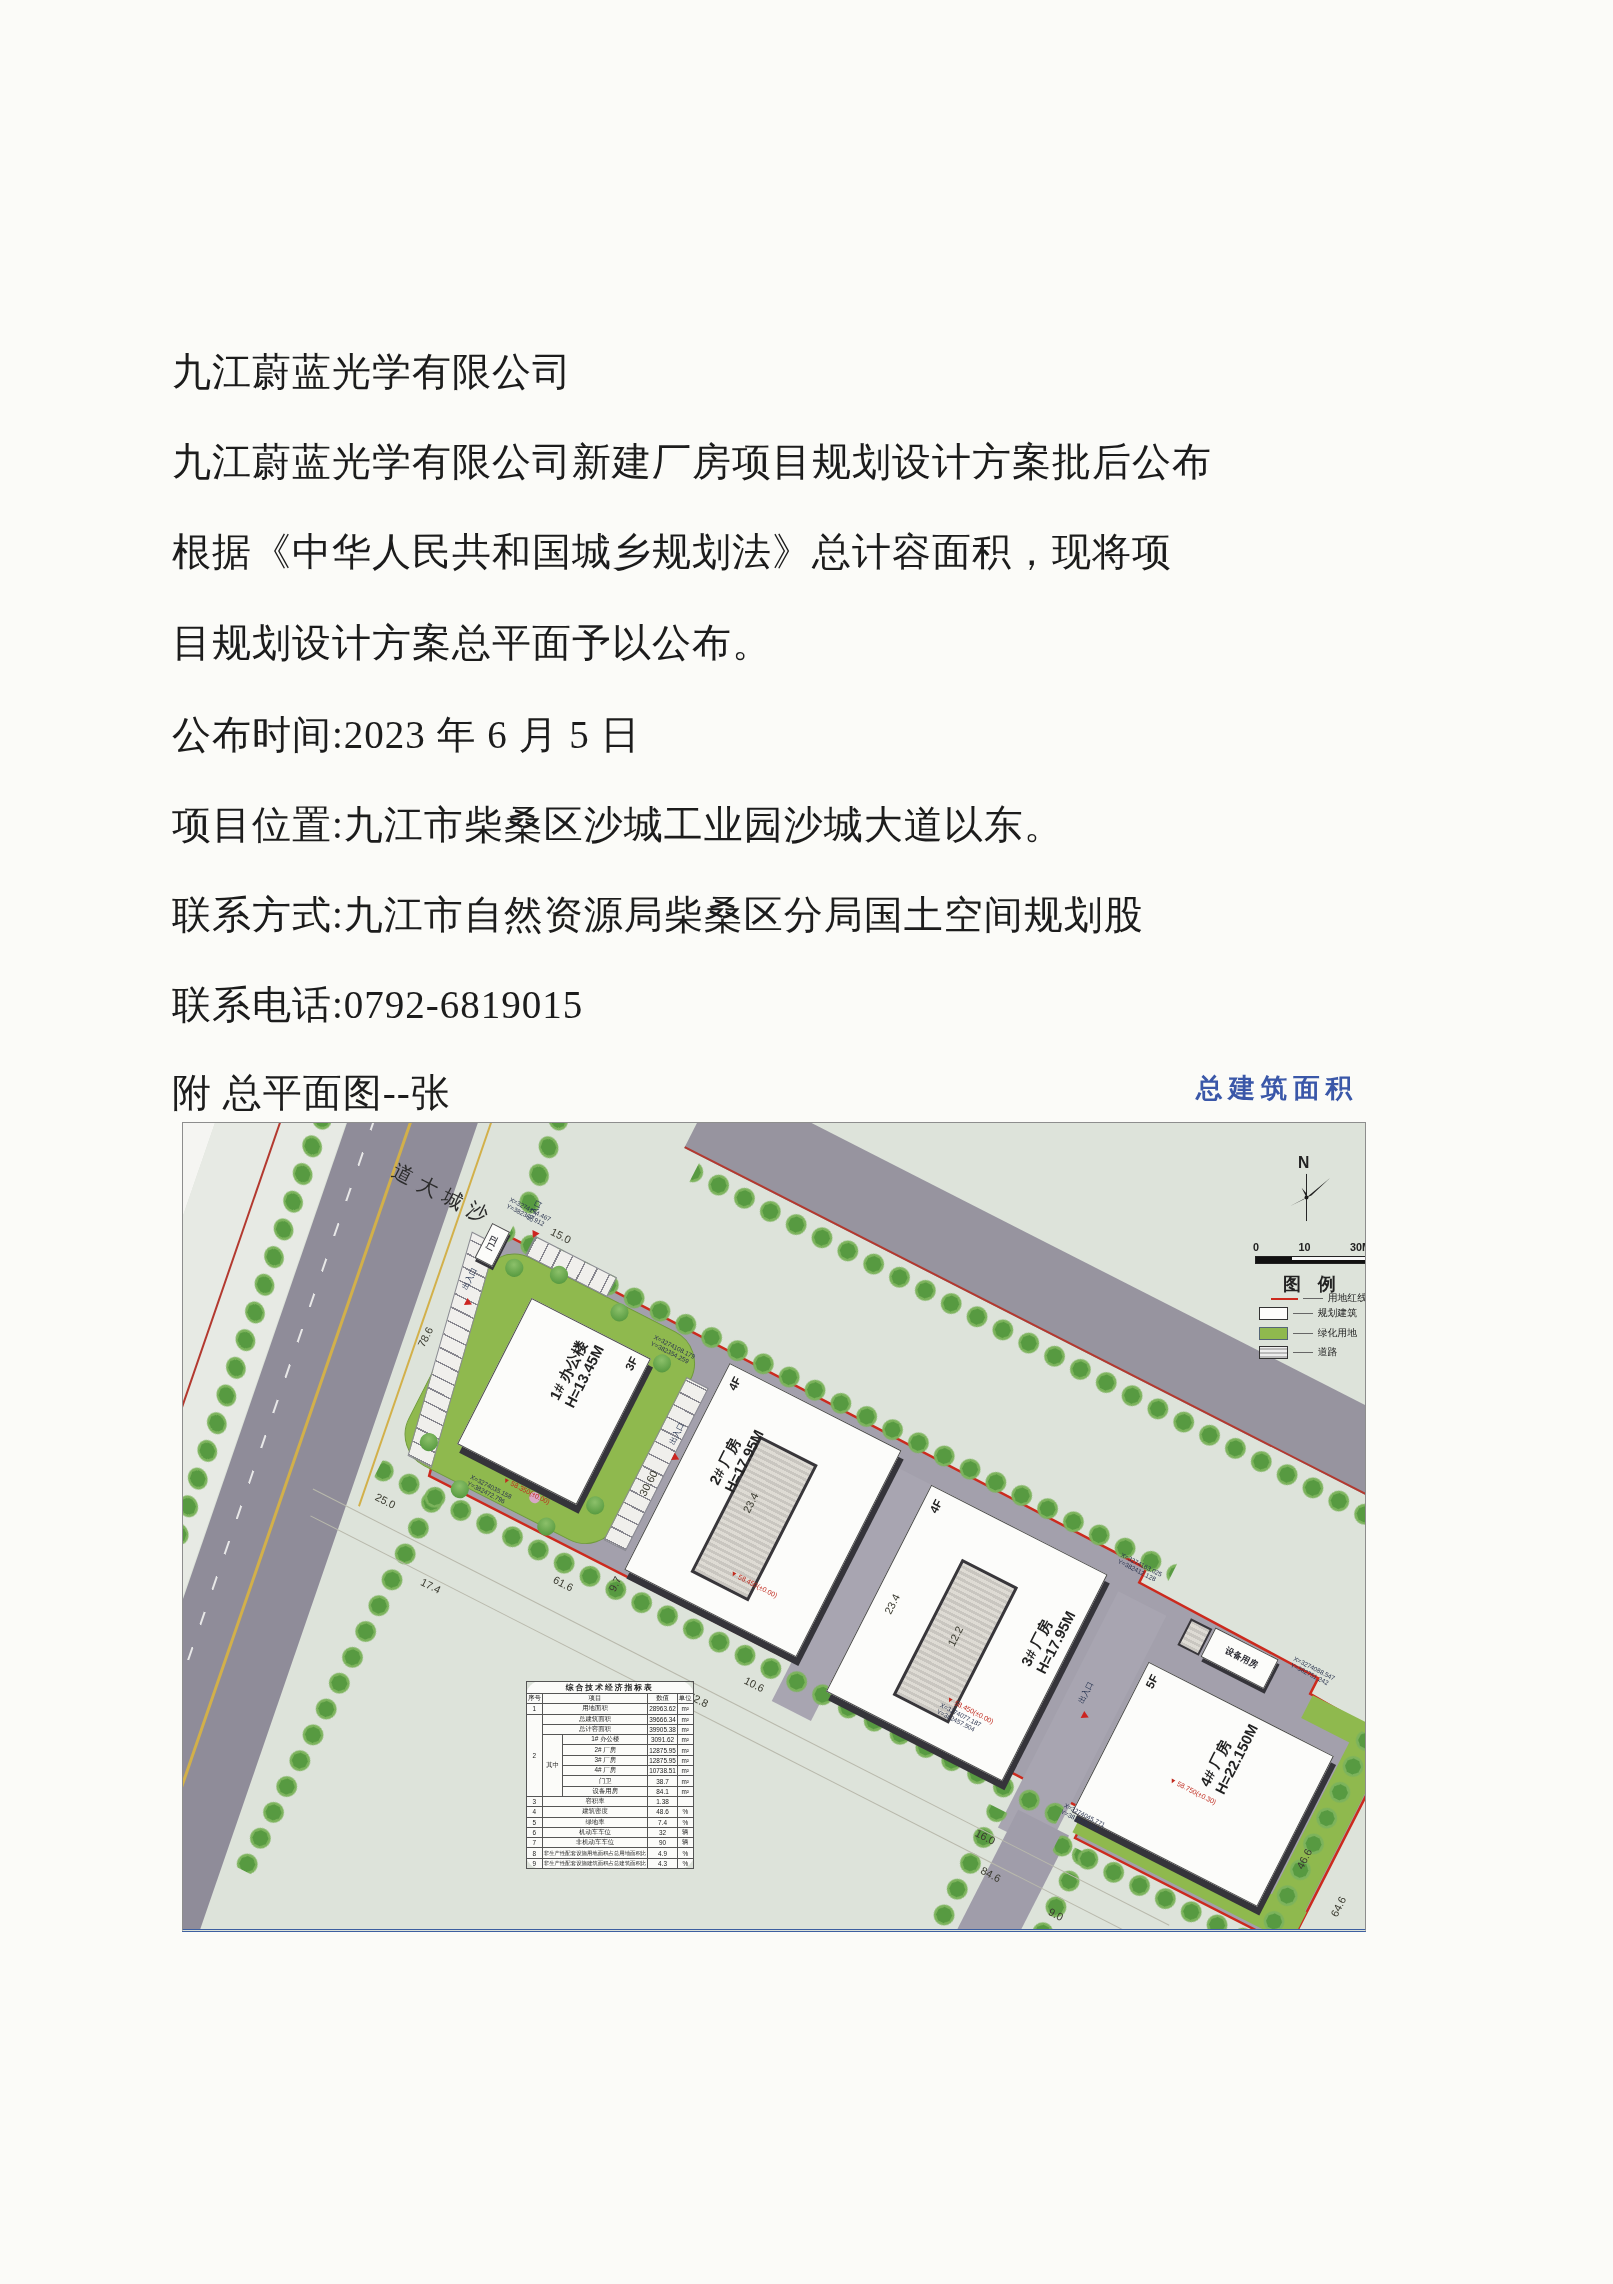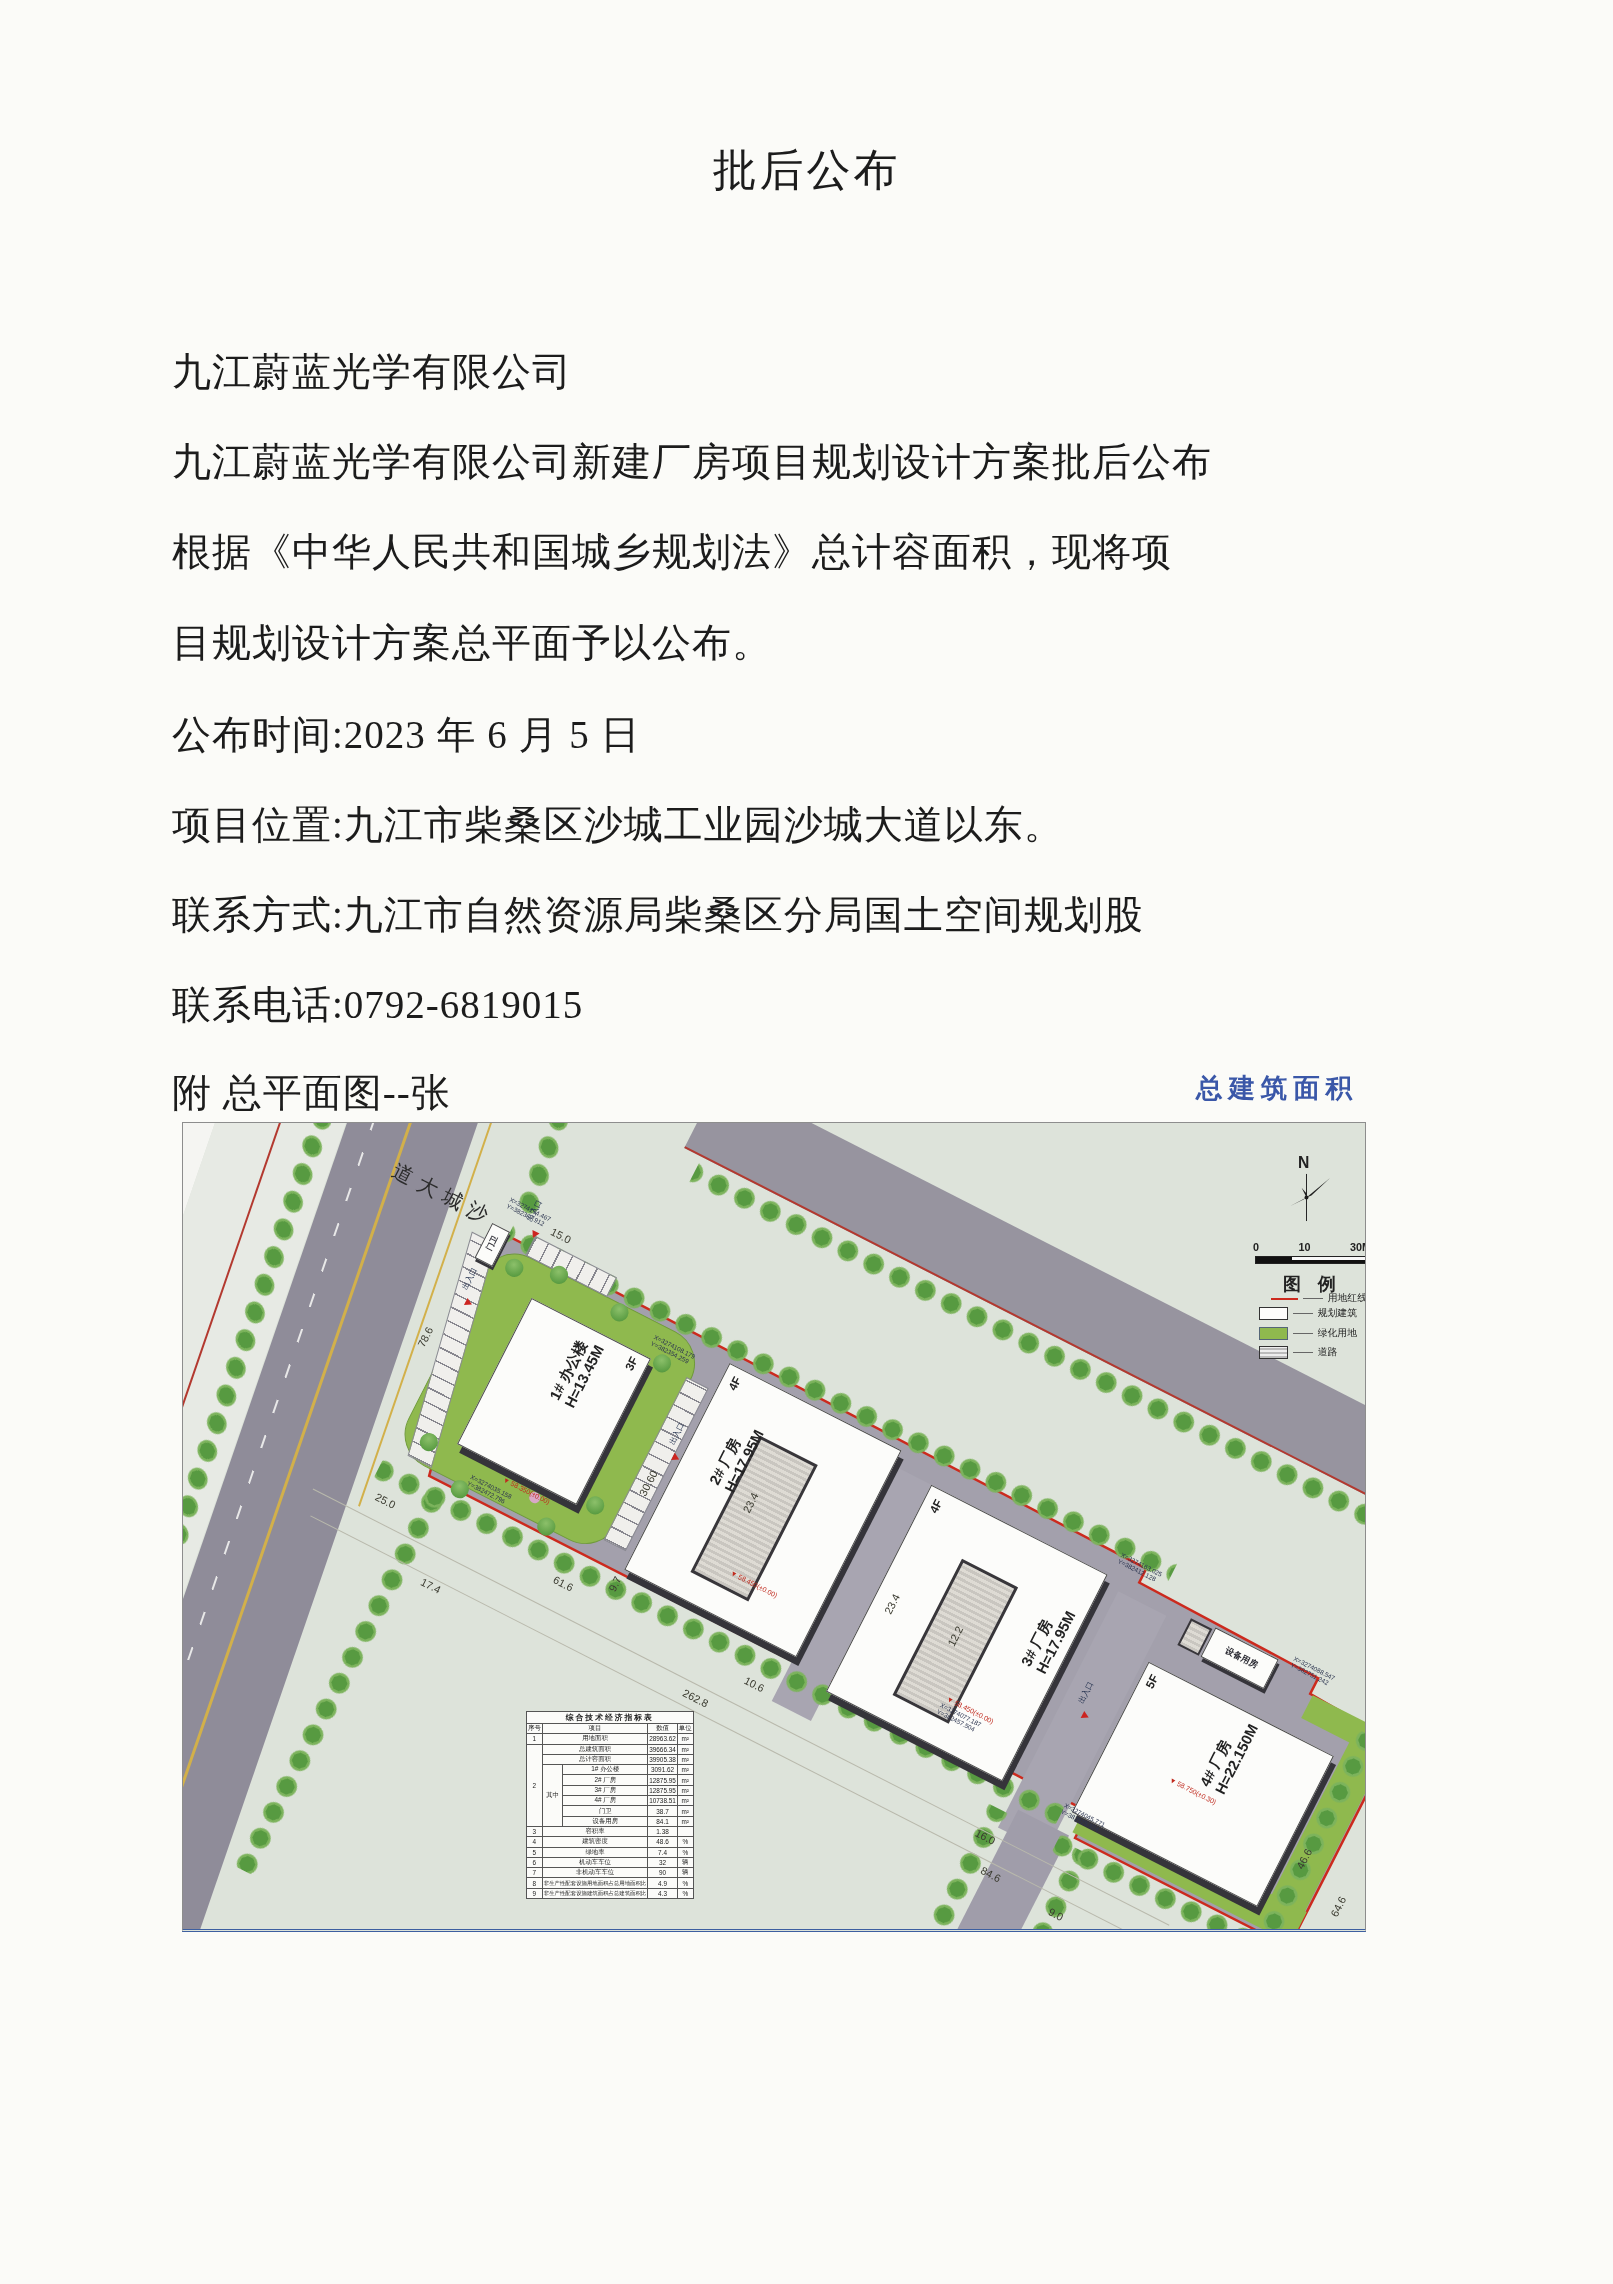--- a/index.html
+++ b/index.html
@@ -38,32 +38,31 @@
   .entr{font-size:7.8px;color:#24324f;transform:translate(-50%,-50%) rotate(-90deg);white-space:nowrap;}
   .bname{font-weight:bold;font-size:14.7px;color:#222;text-align:center;line-height:16.7px;}
   .ftag{font-weight:bold;font-size:11.8px;color:#222;}
   .tree1{width:17.6px;height:17.6px;border-radius:50%;
          background:radial-gradient(circle at 40% 35%,#8cc06a,#5c9e44 70%,#47803a);}
   .flower{width:10.8px;height:10.8px;border-radius:50%;background:#d9a8c8;}
   
   .leg-row{position:absolute;display:flex;align-items:center;gap:4.9px;
            font-size:9.8px;color:#222;white-space:nowrap;}
   .leg-dash{width:19.6px;height:1px;background:#666;}
-  .tbl{position:absolute;left:343px;top:588px;width:160px;border-collapse:collapse;
+  .tbl{position:absolute;left:343px;top:558px;width:160px;border-collapse:collapse;
        background:#fbfbf9;font-size:6.4px;color:#222;
-       font-family:"Liberation Sans","DejaVu Sans",sans-serif;}
+       font-family:"Liberation Sans","DejaVu Sans",sans-serif;border-radius:15px;}
   .tbl td{border:0.5px solid #555;padding:0 1px;height:9.3px;text-align:center;
           overflow:hidden;white-space:nowrap;}
   .tbl .tt{font-size:7.8px;font-weight:bold;letter-spacing:2px;}
 </style>
 </head>
 <body>
 
 <div class="doc-title">
-  <div>批后公布</div>
 </div>
 
 <div class="doc-line" style="top:345px">九江蔚蓝光学有限公司</div>
 <div class="doc-line" style="top:435px">九江蔚蓝光学有限公司新建厂房项目规划设计方案批后公布</div>
 <div class="doc-line" style="top:525px">根据《中华人民共和国城乡规划法》总计容面积，现将项</div>
 <div class="doc-line" style="top:616px">目规划设计方案总平面予以公布。</div>
 <div class="doc-line" style="top:708px">公布时间:2023 年 6 月 5 日</div>
 <div class="doc-line" style="top:798px">项目位置:九江市柴桑区沙城工业园沙城大道以东。</div>
 <div class="doc-line" style="top:888px">联系方式:九江市自然资源局柴桑区分局国土空间规划股</div>
 <div class="doc-line" style="top:978px">联系电话:0792-6819015</div>

